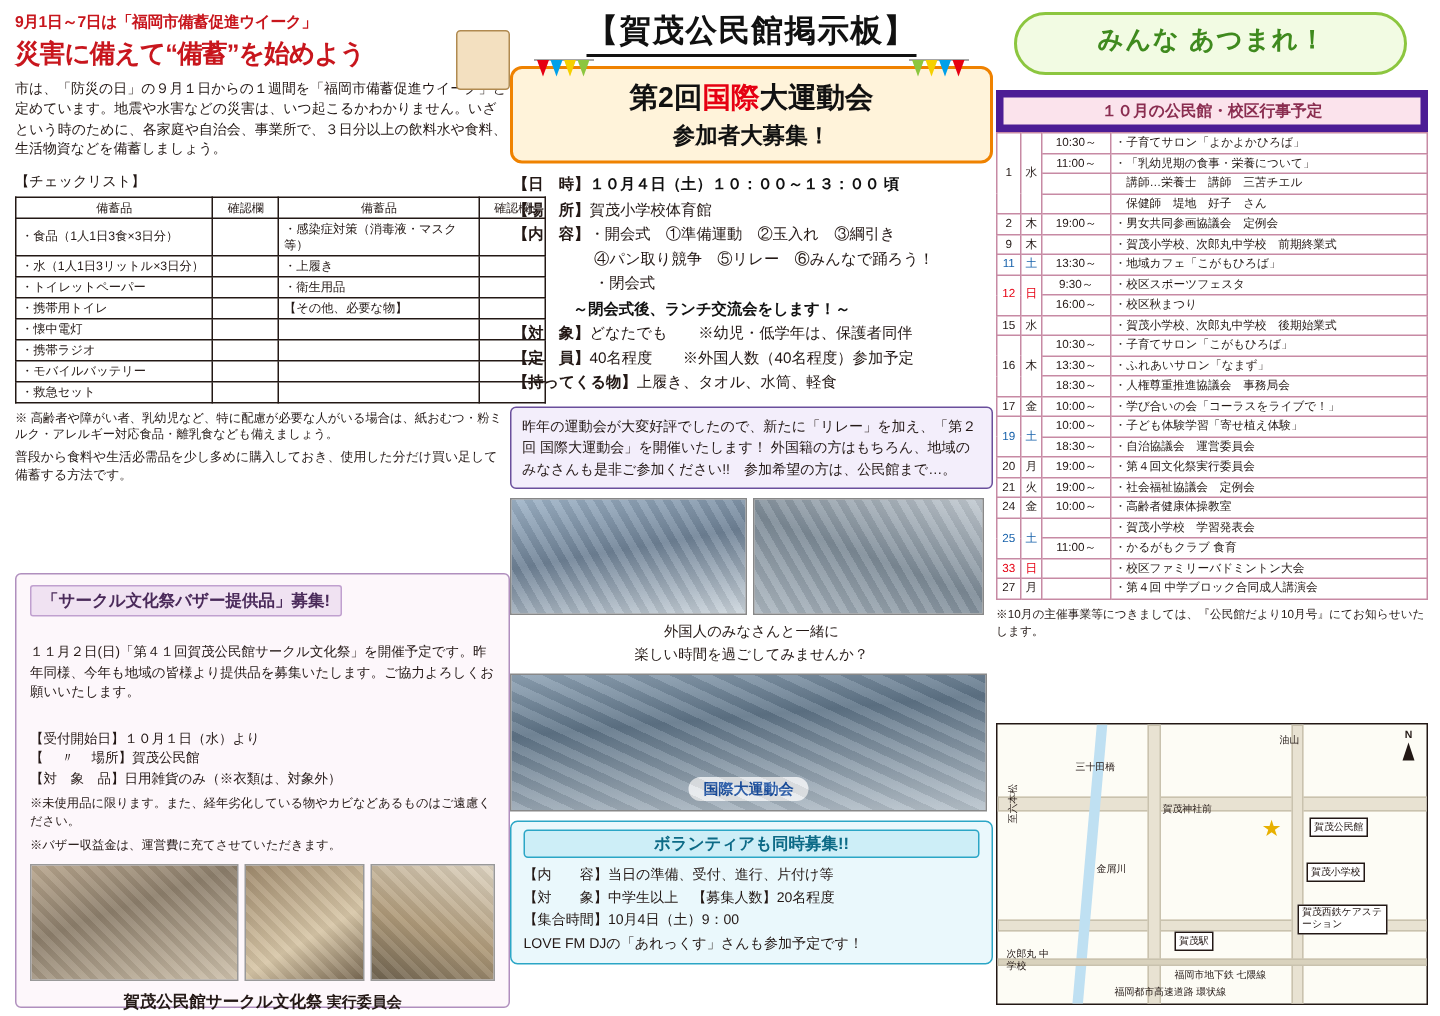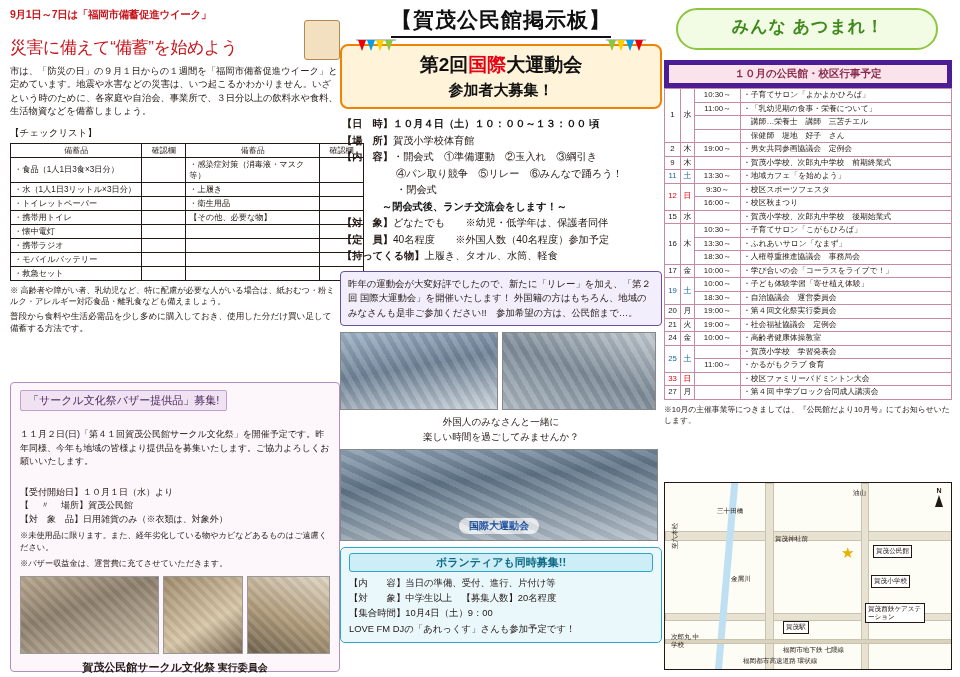--- a/index.html
+++ b/index.html
@@ -10,38 +10,38 @@
     font-family:"Liberation Sans", sans-serif;
     font-size:9px; color:#231815;
     overflow:hidden;
   }
   .pg { position:absolute; }
 
   
   #left { left:10px; top:8px; width:330px; height:660px; }
 
   .lead-sub { color:#c8161d; font-size:10.5px; font-weight:bold; letter-spacing:-0.3px;}
-  .lead-title { color:#c8161d; font-size:17px; font-weight:normal; margin-top:14px; letter-spacing:-0.5px;}
+  .lead-title { color:#c8161d; font-size:17px; font-weight:bold; margin-top:2px; letter-spacing:-0.5px;}
   .body-text { font-size:9.3px; line-height:1.45; margin-top:6px; color:#231815; }
 
   .chk-head { font-size:9.5px; margin-top:8px; }
   table.chk { border-collapse:collapse; width:354px; margin-top:3px; font-size:8.2px; }
   table.chk td { border:1px solid #231815; padding:1px 3px; height:13px; }
   table.chk td.h { background:#ffffff; text-align:center; font-size:8px;}
   .c-w1{width:108px}.c-w2{width:36px}.c-w3{width:110px}.c-w4{width:36px}
 
   .note { font-size:8.2px; line-height:1.4; margin-top:4px; }
   .rolling-h { color:#c8161d; font-size:9.6px; font-weight:bold; margin-top:6px;}
   .rolling-b { font-size:8.6px; line-height:1.45; margin-top:2px;}
 
   
   #bazaar { position:absolute; left:10px; top:382px; width:330px; height:290px;
             border:1.5px solid #b08fbe; border-radius:4px; background:#fdf7fb; padding:7px 9px;}
   .bz-title { background:#f0e2f2; border:1px solid #c0a0cf; display:inline-block;
-              padding:2px 7px; font-size:11px; font-weight:normal; color:#4a2a5a; border-radius:2px;}
+              padding:2px 7px; font-size:11px; font-weight:bold; color:#4a2a5a; border-radius:2px;}
   .bz-text { font-size:9px; line-height:1.5; margin-top:17px;}
   .bz-small { font-size:8.2px; line-height:1.45; margin-top:4px;}
   .photos { display:flex; gap:4px; margin-top:6px; }
   .ph { height:78px; border:1px solid #999; background:#cdbba6; position:relative; overflow:hidden;}
   .ph.p1{ width:140px; background:linear-gradient(160deg,#b9a78f 0%,#8d7f6c 40%,#cfc2ad 100%);}
   .ph.p2{ width:80px; background:linear-gradient(150deg,#a08b6e 0%,#d8c7a8 60%,#7a6a54 100%);}
   .ph.p3{ width:84px; background:linear-gradient(200deg,#e0d6c4 0%,#b09b7a 55%,#6f6350 100%);}
   .ph:after{content:"";position:absolute;inset:0;
     background:repeating-linear-gradient(45deg,rgba(255,255,255,.08) 0 4px,rgba(0,0,0,.05) 4px 8px);}
   .bz-foot { text-align:center; margin-top:6px; font-size:10px; font-weight:bold;}
@@ -324,21 +324,21 @@
     <tr>
           <td class="d">9</td>
           <td class="w">木</td>
           <td class="t"></td>
           <td class="ev">・賀茂小学校、次郎丸中学校　前期終業式</td>
         </tr>
     <tr>
           <td class="d sat">11</td>
           <td class="w sat">土</td>
           <td class="t">13:30～</td>
-          <td class="ev">・地域カフェ「を始めよう」</td>
+          <td class="ev">・地域カフェ「こがもひろば」</td>
         </tr>
 
     <tr>
           <td class="d sun" rowspan="2">12</td>
           <td class="w sun" rowspan="2">日</td>
           <td class="t">9:30～</td>
           <td class="ev">・校区スポーツフェスタ</td>
         </tr>
     <tr>
           <td class="t">16:00～</td>

